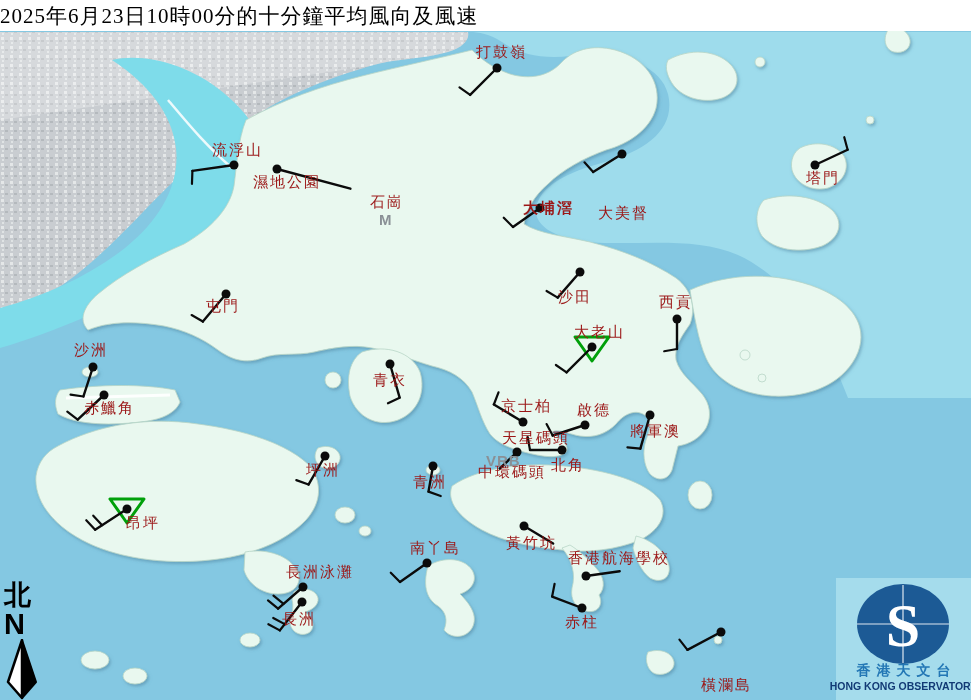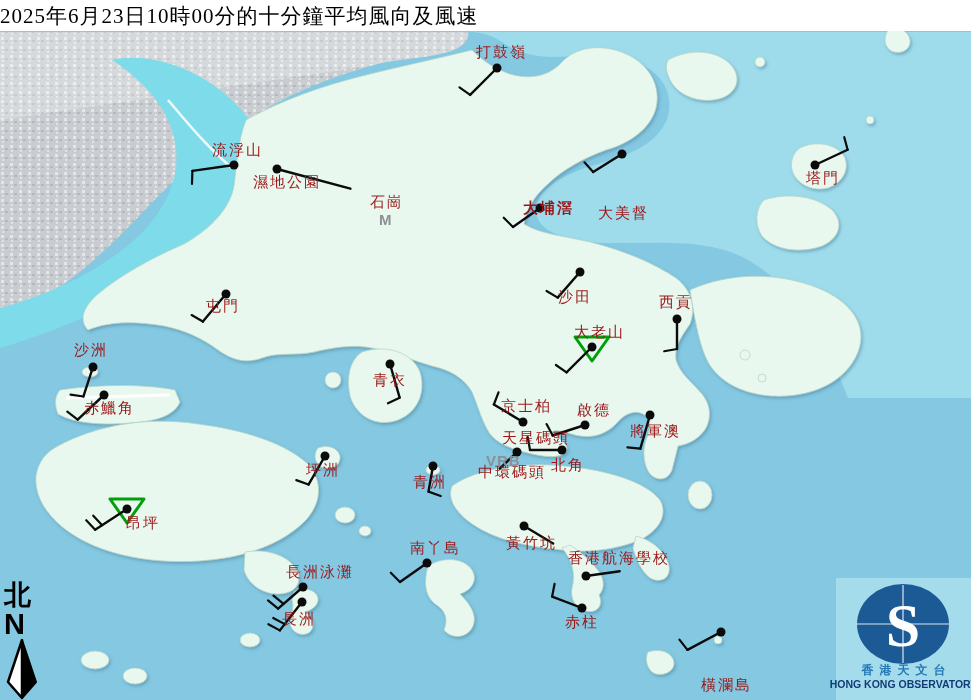--- a/index.html
+++ b/index.html
@@ -20,21 +20,21 @@
      letter-spacing:1px;white-space:nowrap;}
   .north{position:absolute;left:4px;top:582px;width:42px;display:flex;flex-direction:column;
      align-items:flex-start;}
   .north-cn{font-family:"Liberation Serif","DejaVu Serif",serif;font-weight:bold;font-size:27px;
      color:#000;line-height:1;}
   .north-n{font-family:"Liberation Sans",sans-serif;font-weight:bold;font-size:29px;color:#000;
      line-height:0.9;margin-top:2px;}
   .north-needle{margin-top:2px;margin-left:1px;}
   .logo{position:absolute;right:0;bottom:0;width:135px;height:122px;background:#a5dcec;
      display:flex;flex-direction:column;align-items:center;}
-  .logo-cn{font-family:Liberation Sans, sans-serif;font-weight:bold;font-size:12px;
+  .logo-cn{font-family:Liberation Mono, monospace;font-weight:bold;font-size:14px;
      color:#2377b5;letter-spacing:6px;line-height:1;margin-top:-4px;text-indent:6px;}
   .logo-en{font-family:"Liberation Sans",sans-serif;font-weight:bold;font-size:10.5px;
      color:#123a75;line-height:1;margin-top:3px;white-space:nowrap;}
 </style>
 </head>
 <body>
 
 <div class="screen">
 
   <svg id="map-svg" width="971" height="700" viewBox="0 0 971 700">

